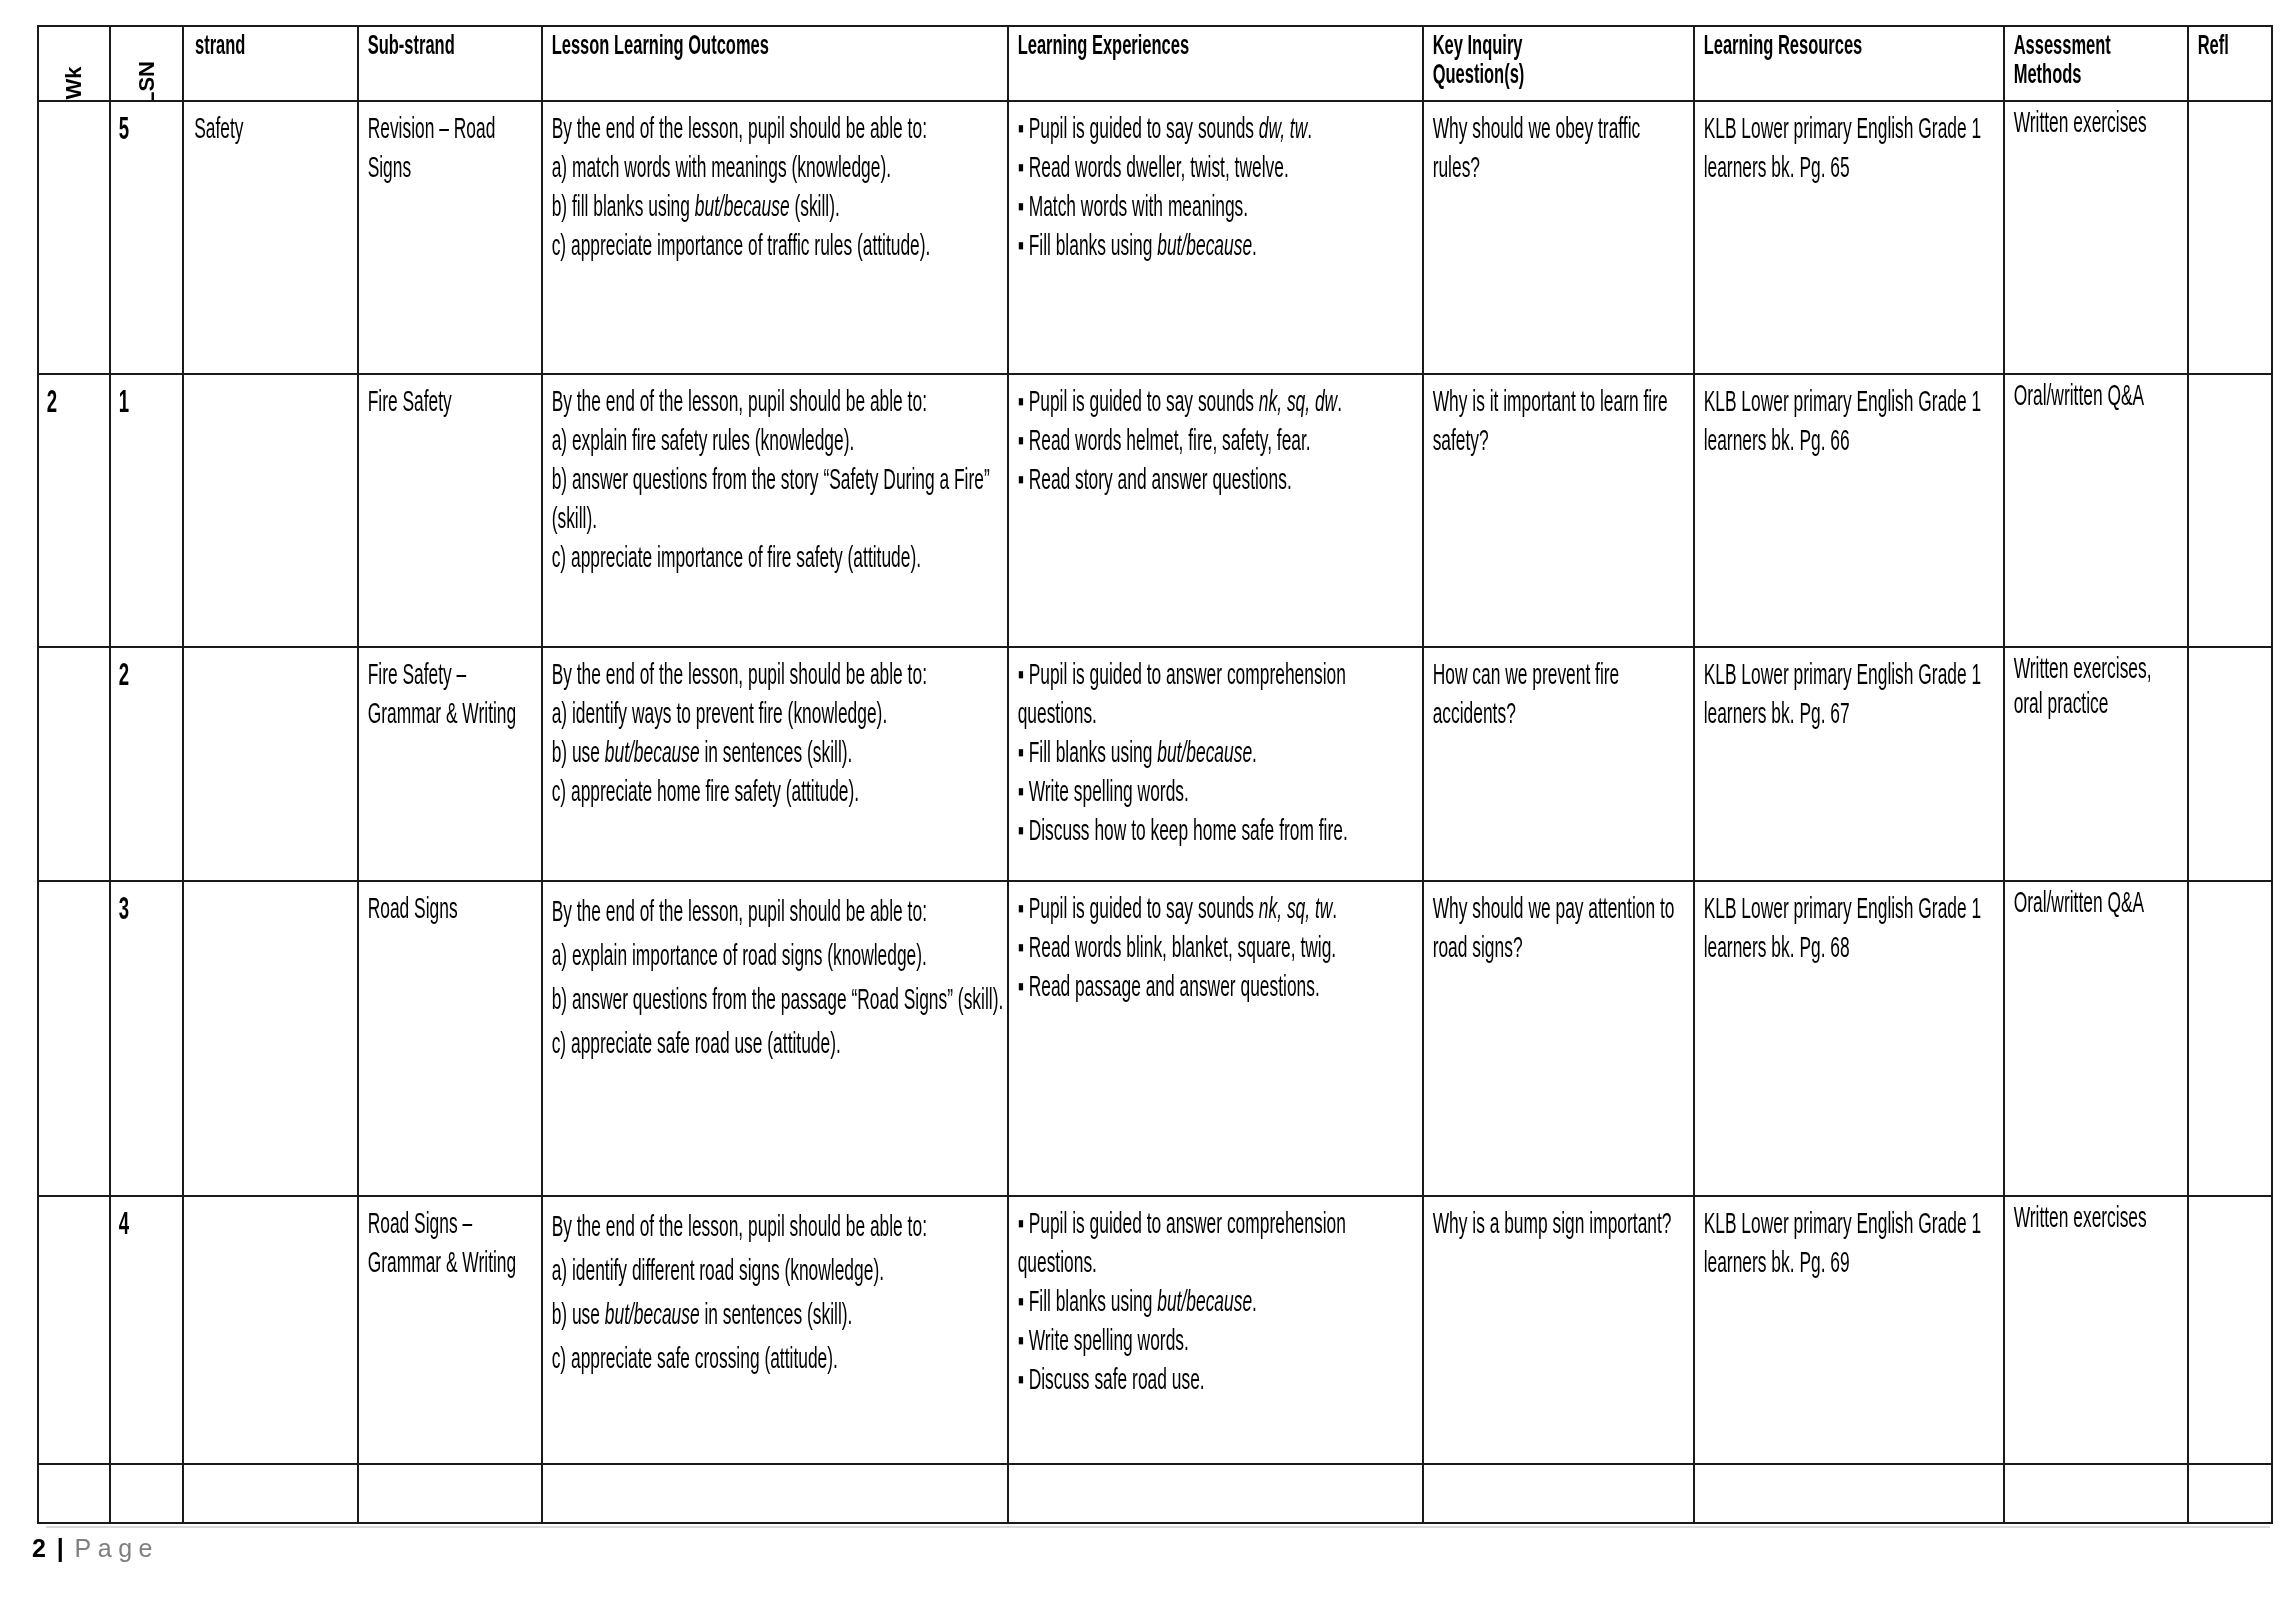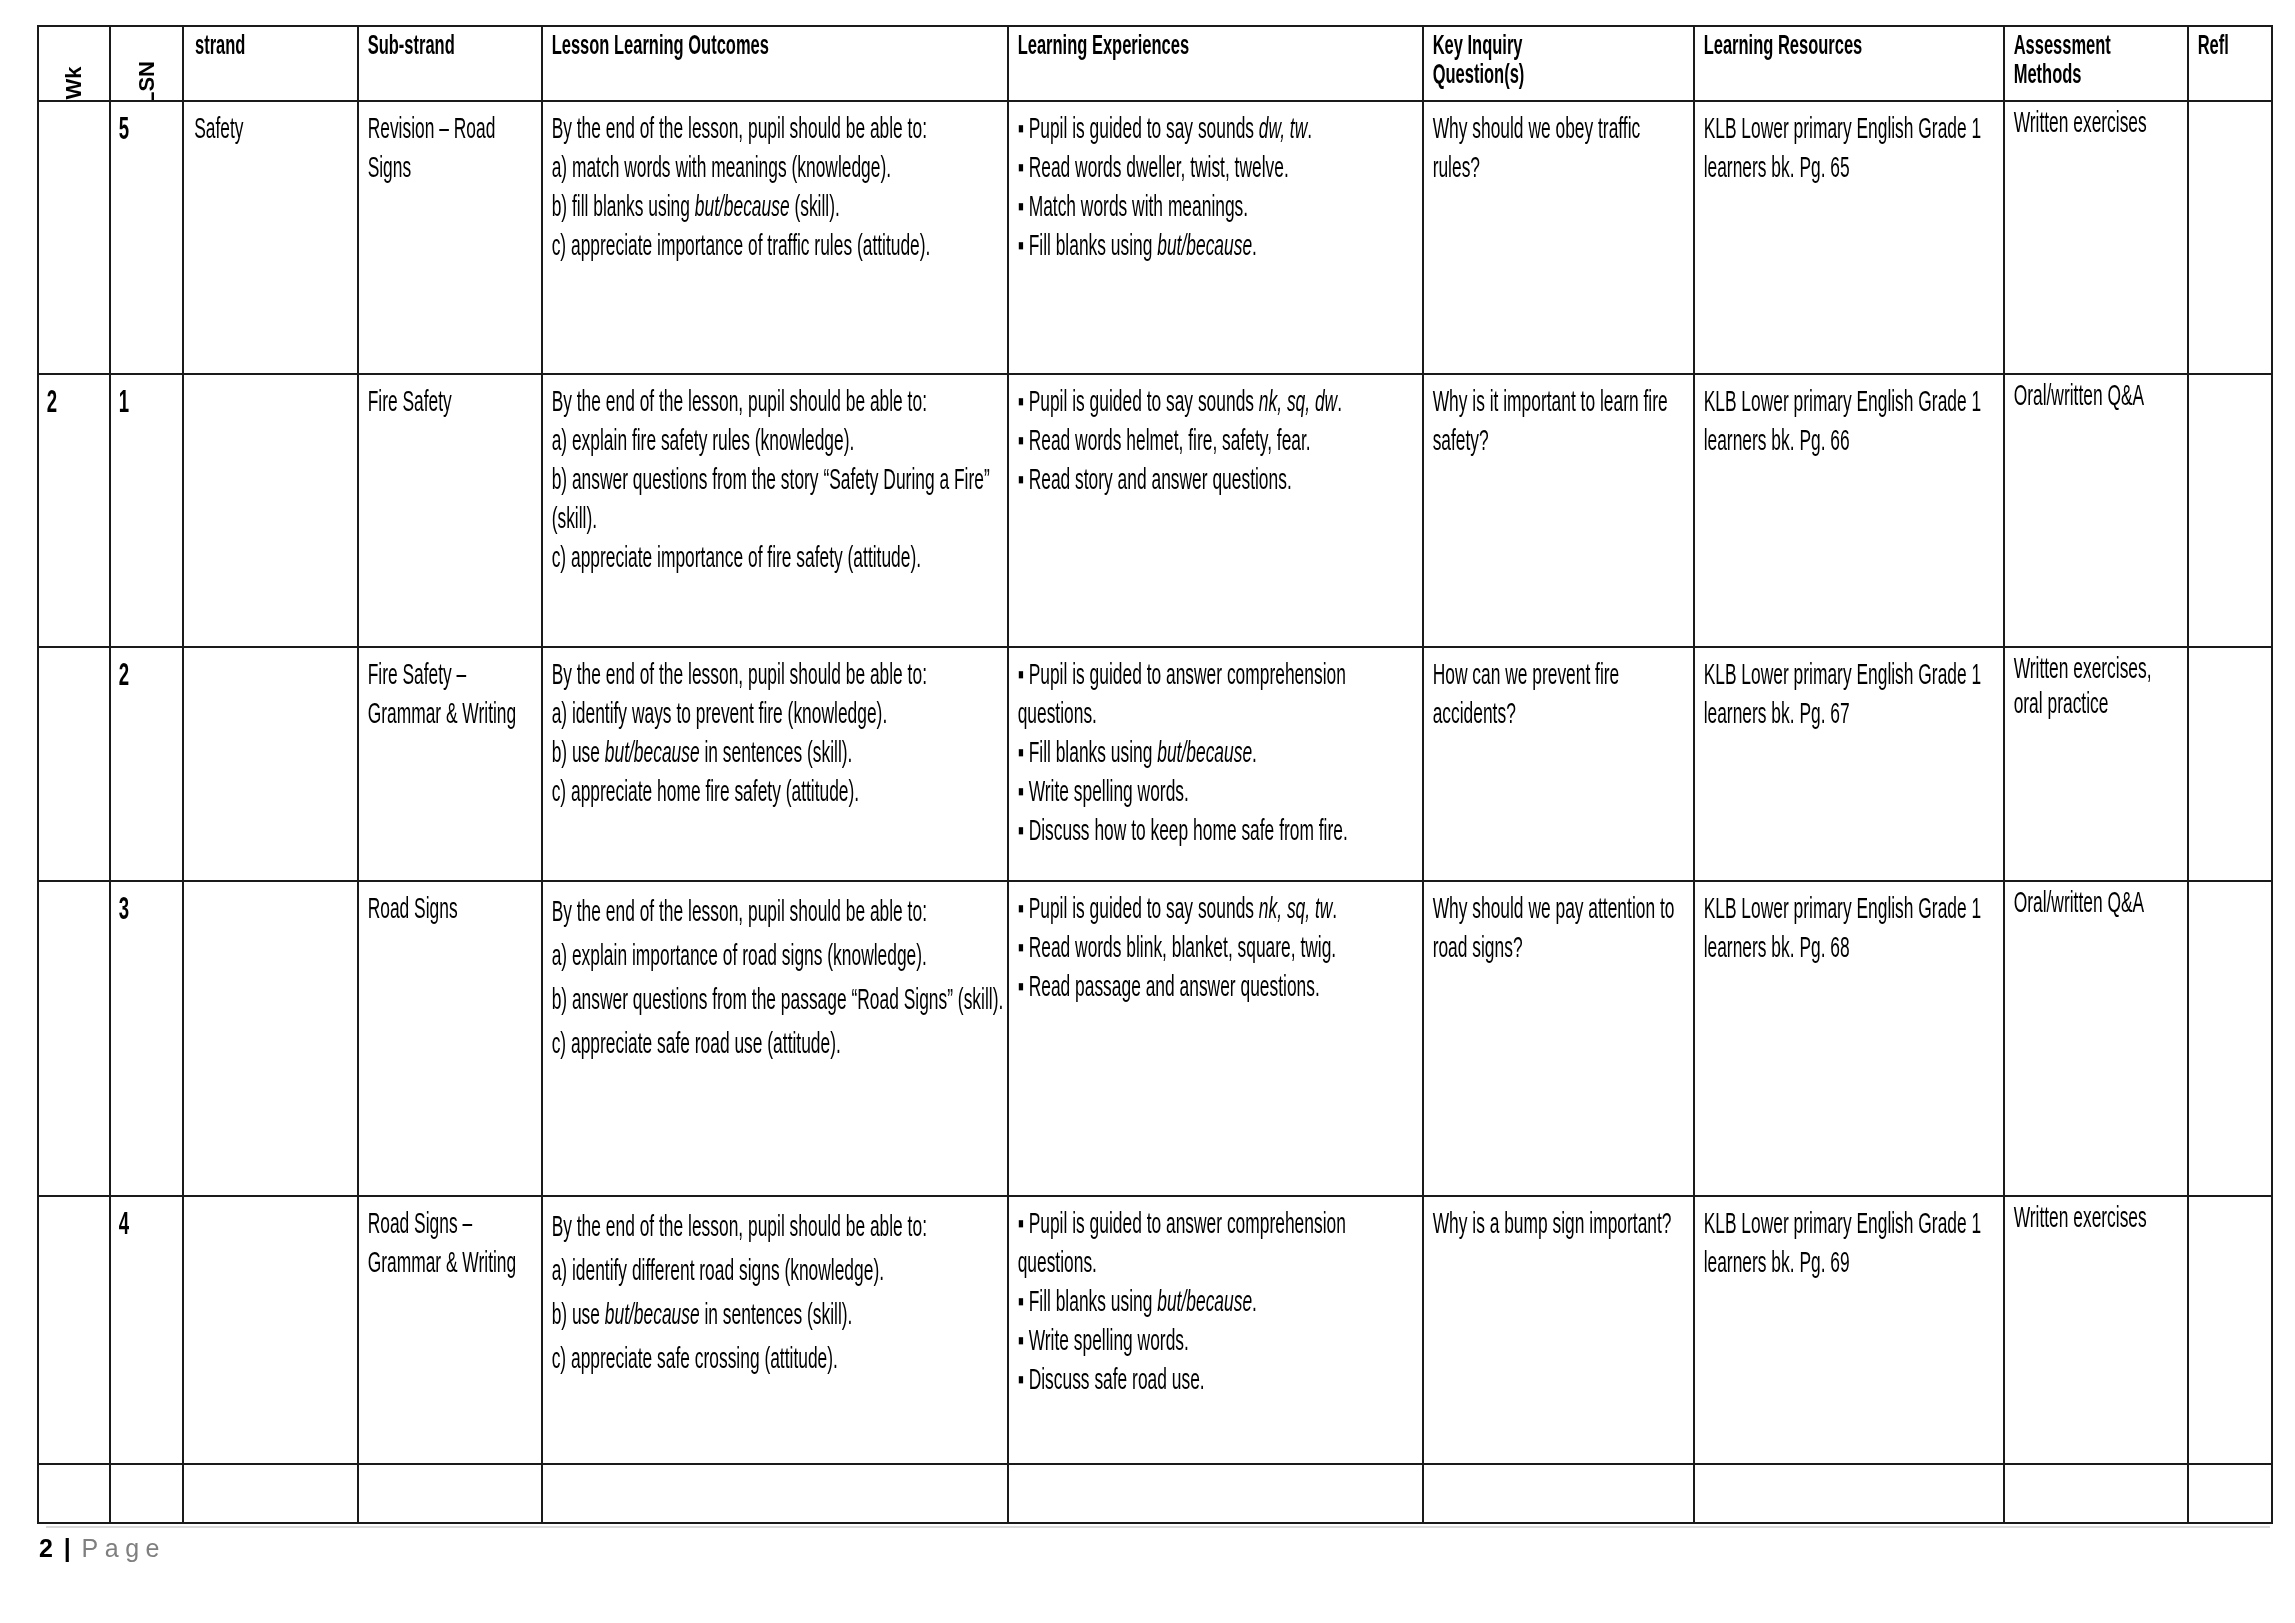--- a/index.html
+++ b/index.html
@@ -11,21 +11,21 @@
   .cell { transform-origin:0 0; transform:scaleX(0.6); font-size:29px; line-height:39px;
           padding:6.5px 0 0 0; white-space:normal; }
   .cell p { margin:0; }
   th .cell { font-weight:bold; font-size:27.5px; line-height:29px; padding-top:2.6px; }
   .rot { height:73px; position:relative; }
   .rot span { position:absolute; left:50%; bottom:3.9px; transform:translateX(-50%) rotate(-90deg);
               transform-origin:center; font-weight:bold; font-size:22px; display:block; width:52px; text-align:center; white-space:nowrap; }
   .num { font-weight:bold; font-size:31px; }
   em { font-style:italic; }
   .footer-line { position:absolute; left:46px; top:1526px; width:2224px; height:2px; background:#d9d9d9; }
-  .footer { position:absolute; left:39px; top:1534px; font-size:25px; }
+  .footer { position:absolute; left:32px; top:1534px; font-size:25px; }
   .footer .pnum { font-weight:bold; }
   .footer .bar { font-weight:bold; margin:0 3.9px; }
   .footer .plabel { color:#7f7f7f; letter-spacing:6.5px; }
 </style>
 </head>
 <body>
 
 <table class="scheme">
   <colgroup>
     <col style="width:72px">

